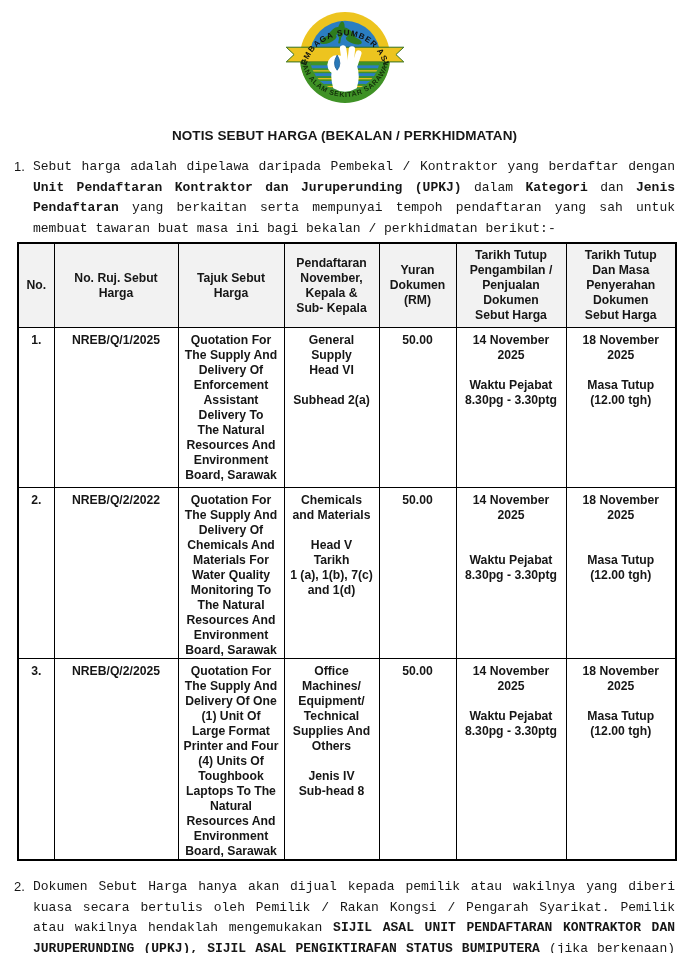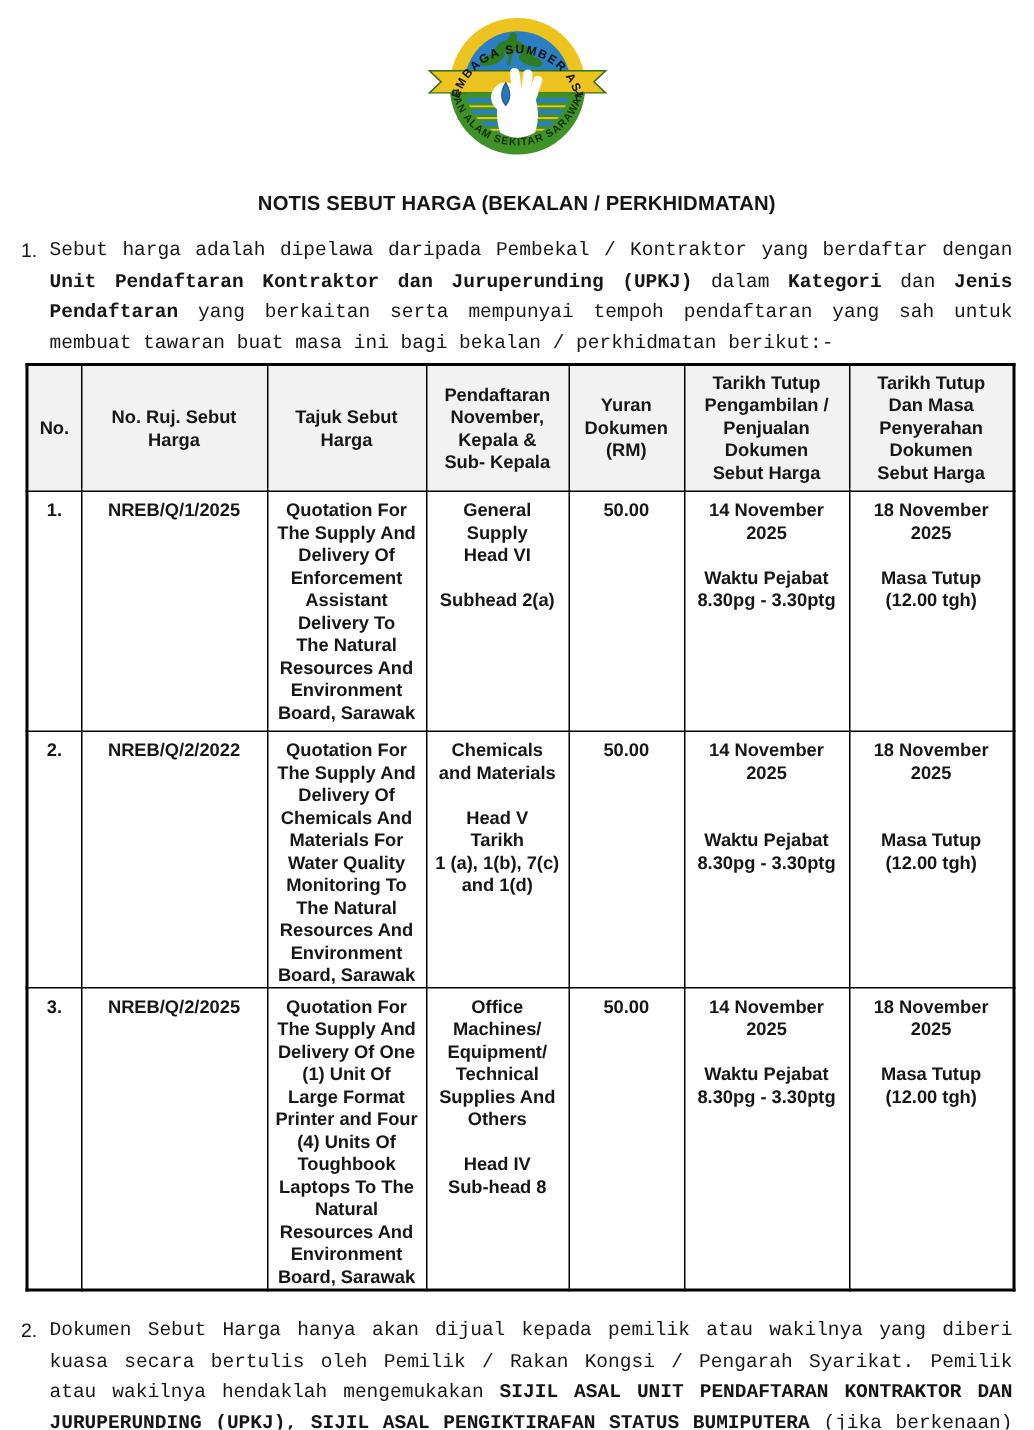--- a/index.html
+++ b/index.html
@@ -279,21 +279,21 @@
             <div class="ln">Board, Sarawak</div>
           </td>
         <td>
             <div class="ln">Office</div>
             <div class="ln">Machines/</div>
             <div class="ln">Equipment/</div>
             <div class="ln">Technical</div>
             <div class="ln">Supplies And</div>
             <div class="ln">Others</div>
             <div class="ln">&nbsp;</div>
-            <div class="ln">Head IV</div>
+            <div class="ln">Jenis IV</div>
             <div class="ln">Sub-head 8</div>
           </td>
         <td>50.00</td>
         <td>
             <div class="ln">14 November</div>
             <div class="ln">2025</div>
             <div class="ln">&nbsp;</div>
             <div class="ln">Waktu Pejabat</div>
             <div class="ln">8.30pg - 3.30ptg</div>
           </td>

